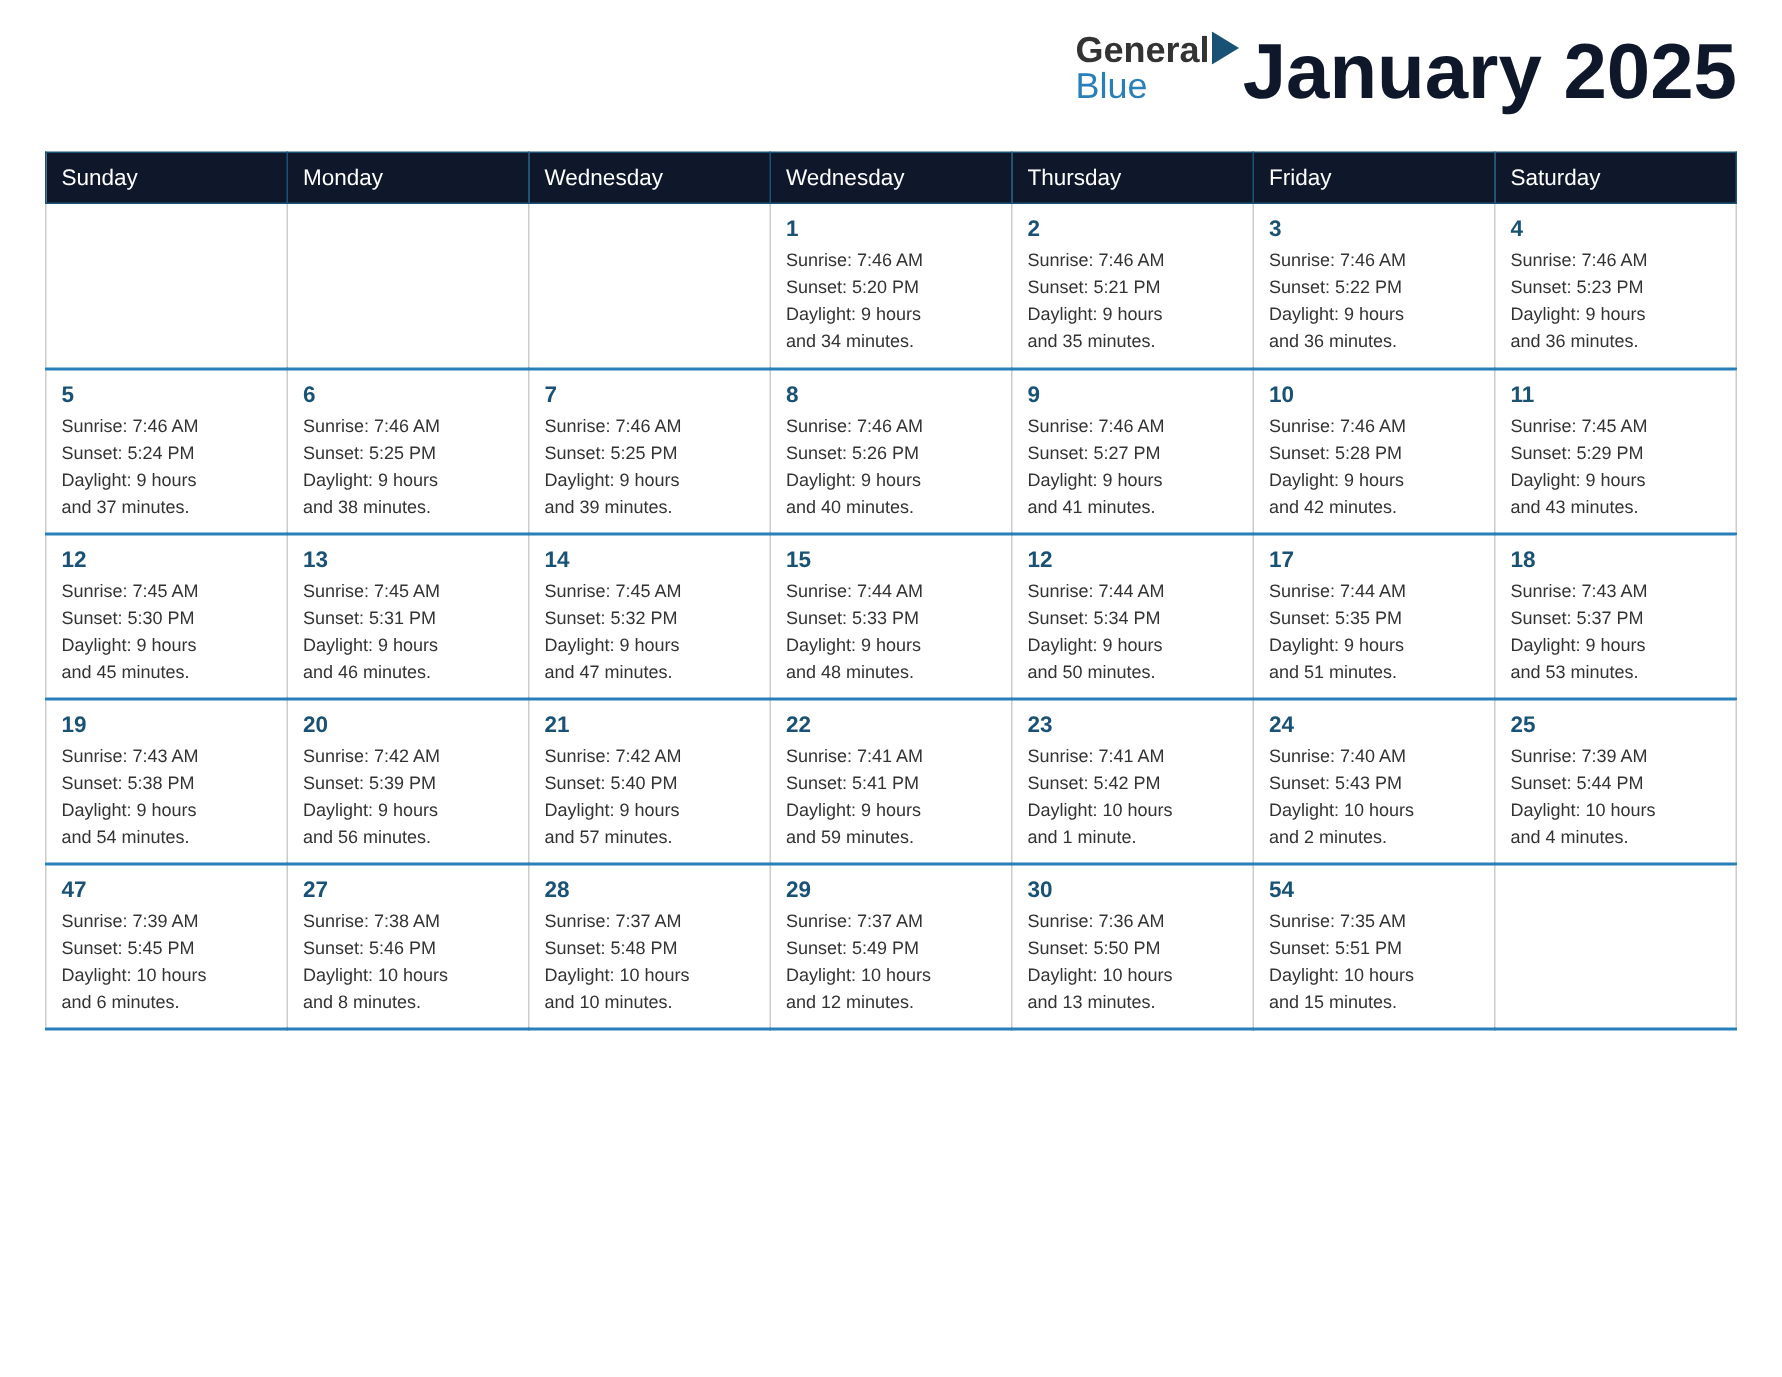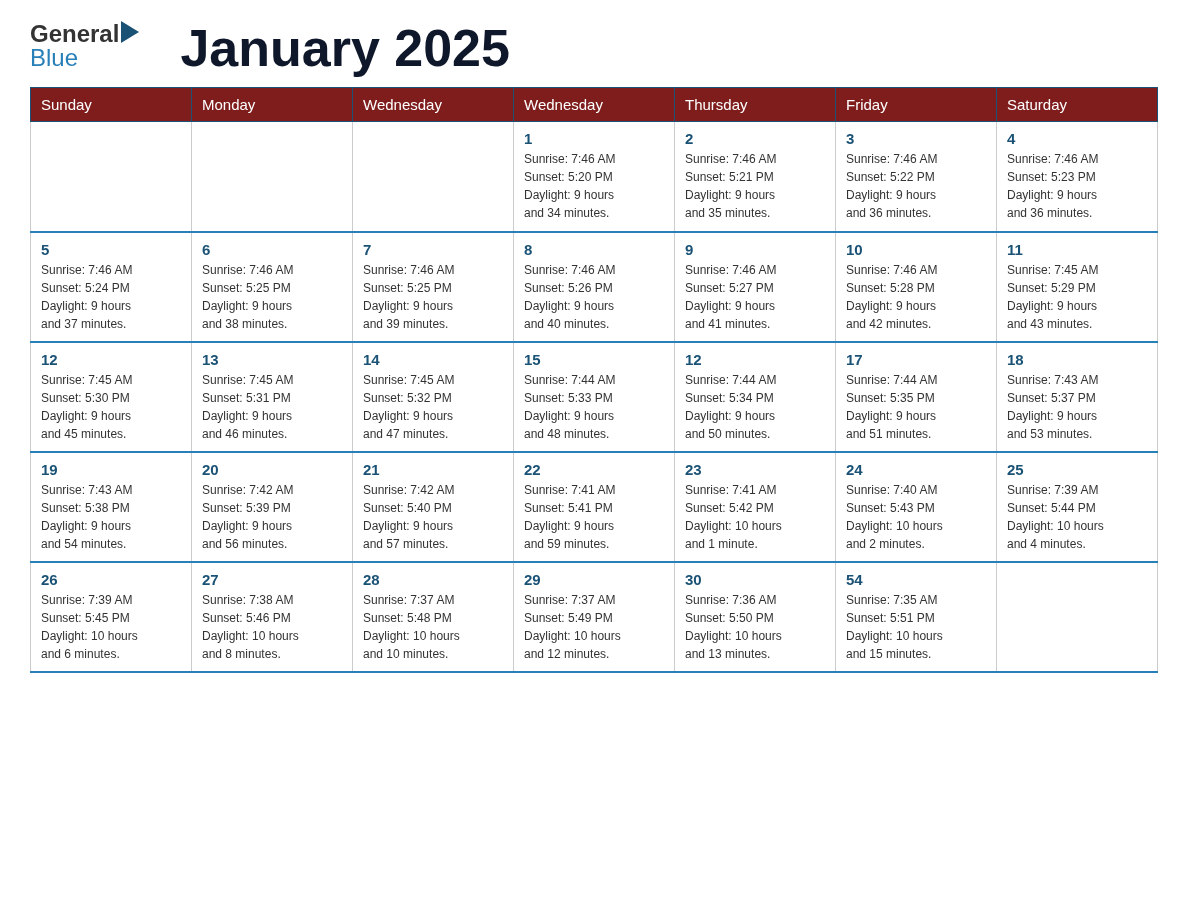--- a/index.html
+++ b/index.html
@@ -5,24 +5,23 @@
     * { margin: 0; padding: 0; box-sizing: border-box; }
     body {
       font-family: Arial, sans-serif;
       background: #fff;
       width: 1188px;
       min-height: 918px;
       padding: 20px 30px;
     }
     .header {
       display: flex;
-      justify-content: flex-start;
+      justify-content: flex-end;
       align-items: flex-start;
-      margin-bottom: 10px;
-      gap: 39px;
+      margin-bottom: 24px;
     }
     .logo {
       display: flex;
       flex-direction: column;
       align-items: flex-start;
     }
     .title-section {
       text-align: right;
     }
     .month-title {
@@ -35,21 +34,21 @@
       font-size: 22px;
       color: #444;
       margin-top: 2px;
     }
     table {
       width: 100%;
       border-collapse: collapse;
       margin-top: 10px;
     }
     thead tr th {
-      background-color: #7f1d1d;
+      background-color: #0f172a;
       color: #fff;
       font-size: 15px;
       font-weight: normal;
       padding: 8px 10px;
       text-align: left;
       border: 1px solid #1a5276;
     }
     tbody tr td {
       vertical-align: top;
       padding: 8px 10px;
@@ -308,21 +307,21 @@
         <td>
           <div class="day-number">25</div>
           <div class="day-info" style="white-space: pre-line;">Sunrise: 7:39 AM
 Sunset: 5:44 PM
 Daylight: 10 hours
 and 4 minutes.</div>
         </td>
       </tr>
       <tr>
         <td>
-          <div class="day-number">26</div>
+          <div class="day-number">47</div>
           <div class="day-info" style="white-space: pre-line;">Sunrise: 7:39 AM
 Sunset: 5:45 PM
 Daylight: 10 hours
 and 6 minutes.</div>
         </td>
         <td>
           <div class="day-number">27</div>
           <div class="day-info" style="white-space: pre-line;">Sunrise: 7:38 AM
 Sunset: 5:46 PM
 Daylight: 10 hours

